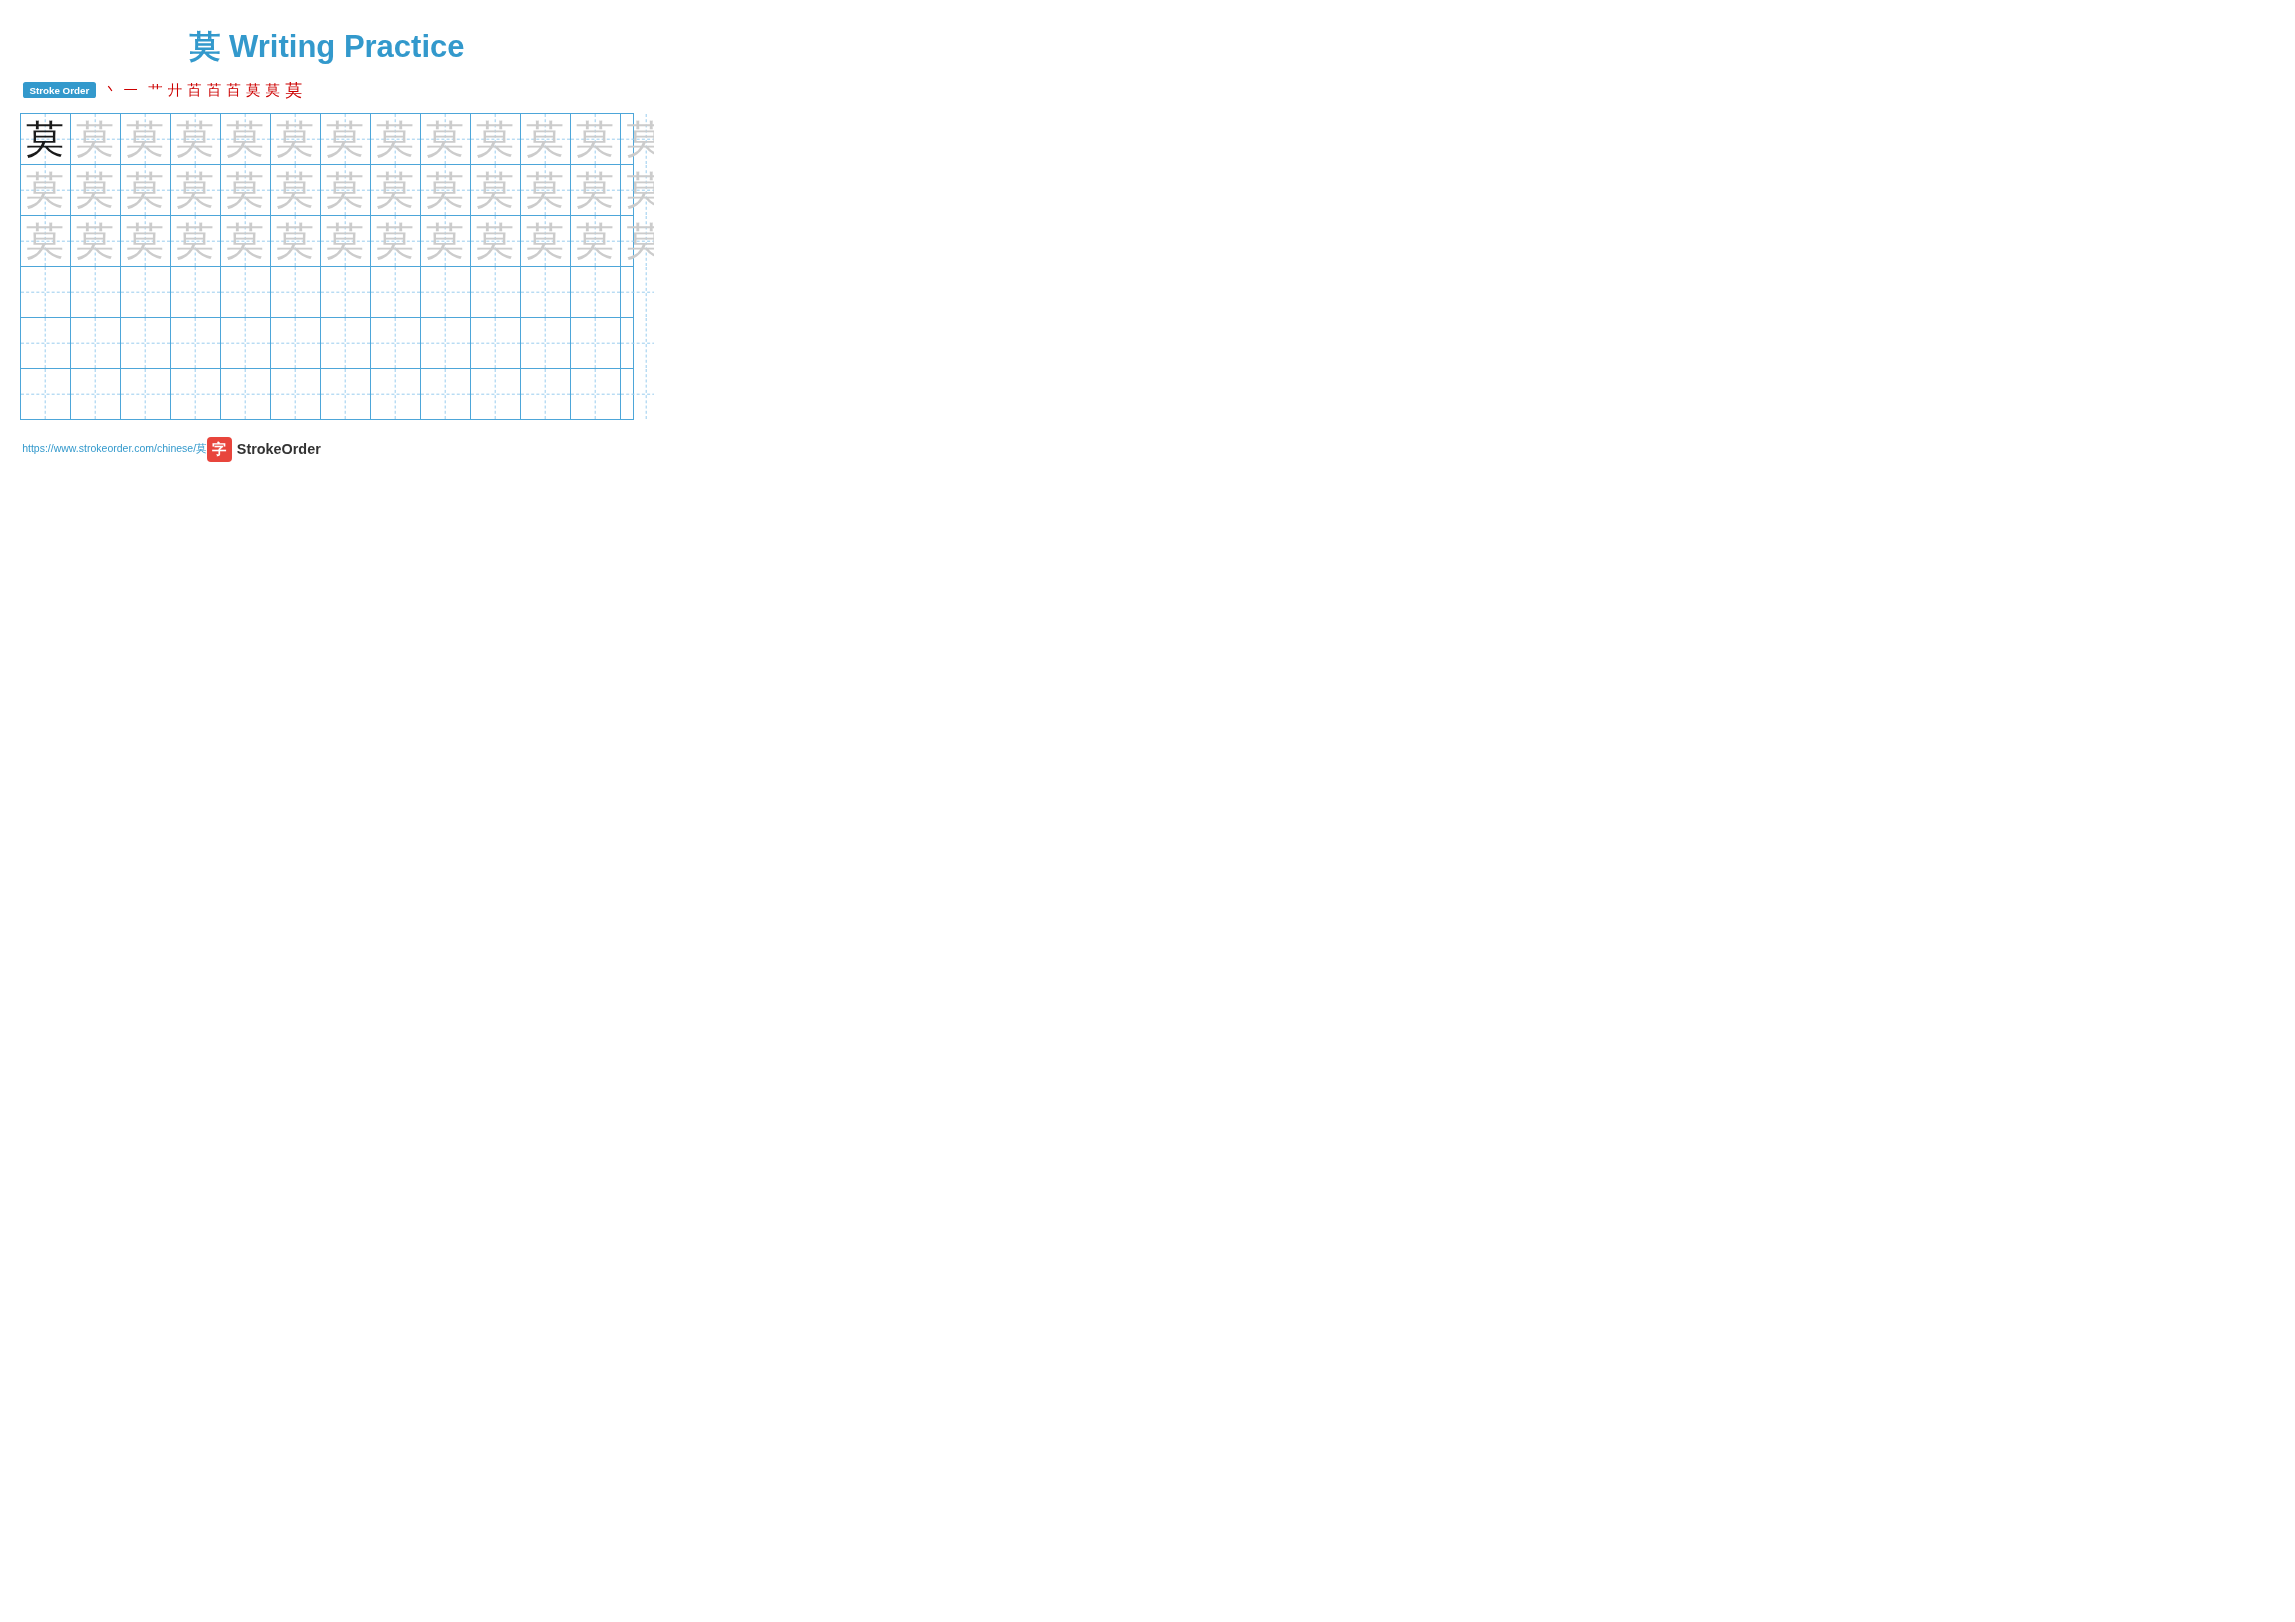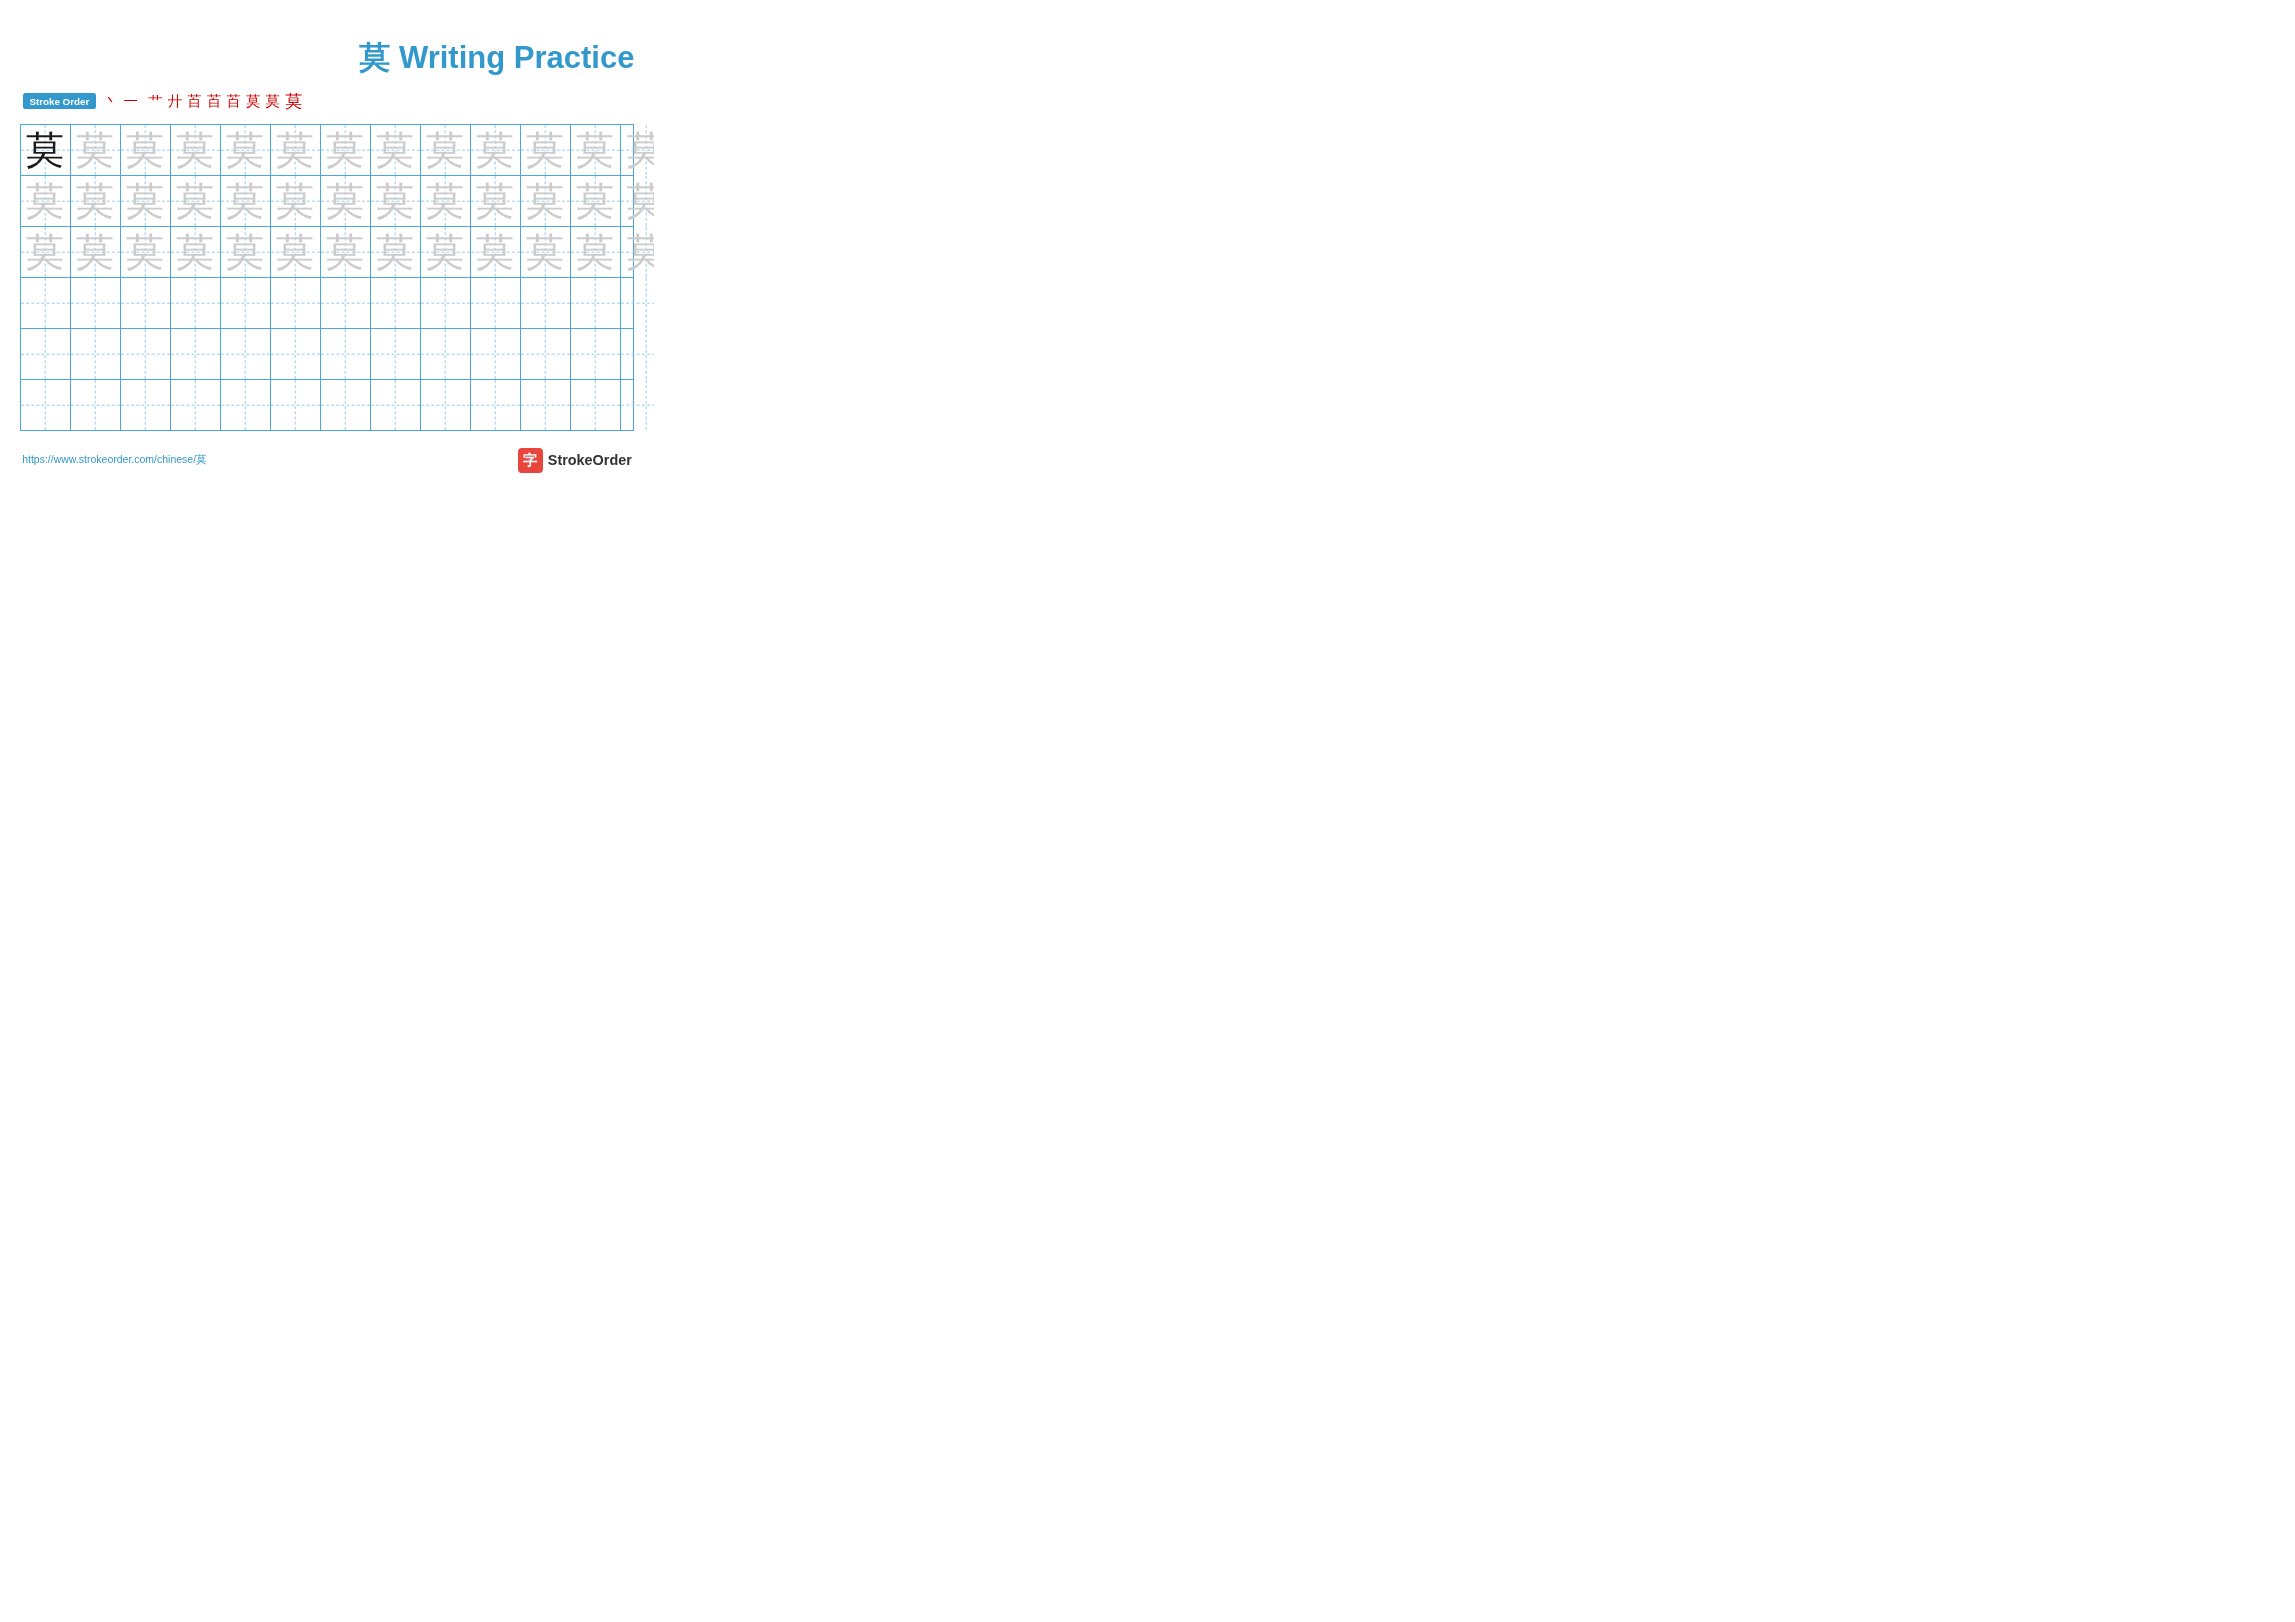--- a/index.html
+++ b/index.html
@@ -7,26 +7,26 @@
     body {
       background: #ffffff;
       font-family: Arial, sans-serif;
       width: 654px;
       min-height: 463px;
       padding: 13px 19.6px;
     }
 
     
     .title {
-      text-align: right;
+      text-align: center;
       font-size: 31px;
       font-weight: bold;
       color: #3399cc;
       margin-bottom: 10.5px;
-      margin-top: 24px;
+      margin-top: 13px;
     }
 
     
     .stroke-order-row {
       display: flex;
       align-items: center;
       gap: 8px;
       margin-bottom: 11.8px;
       padding-left: 3.3px;
     }
@@ -130,21 +130,20 @@
     }
 
     
     .empty-cell {
       
     }
 
     
     .footer {
       display: flex;
-      justify-content: space-between;
       align-items: center;
       margin-top: 15.7px;
       padding: 0 2.6px;
     }
 
     .footer-url {
       color: #3399cc;
       font-size: 10.5px;
       text-decoration: none;
     }

